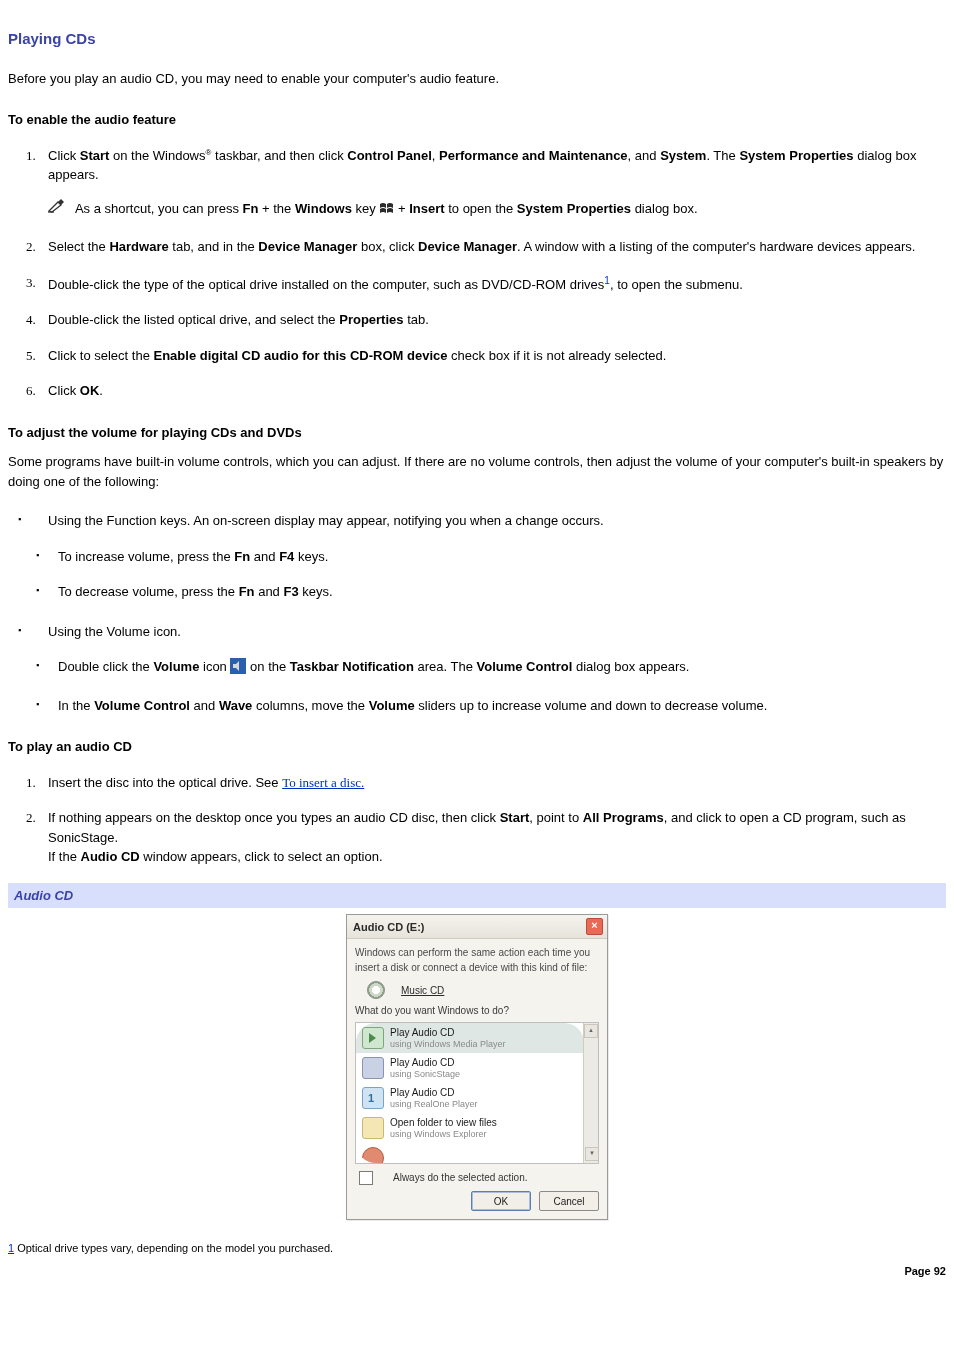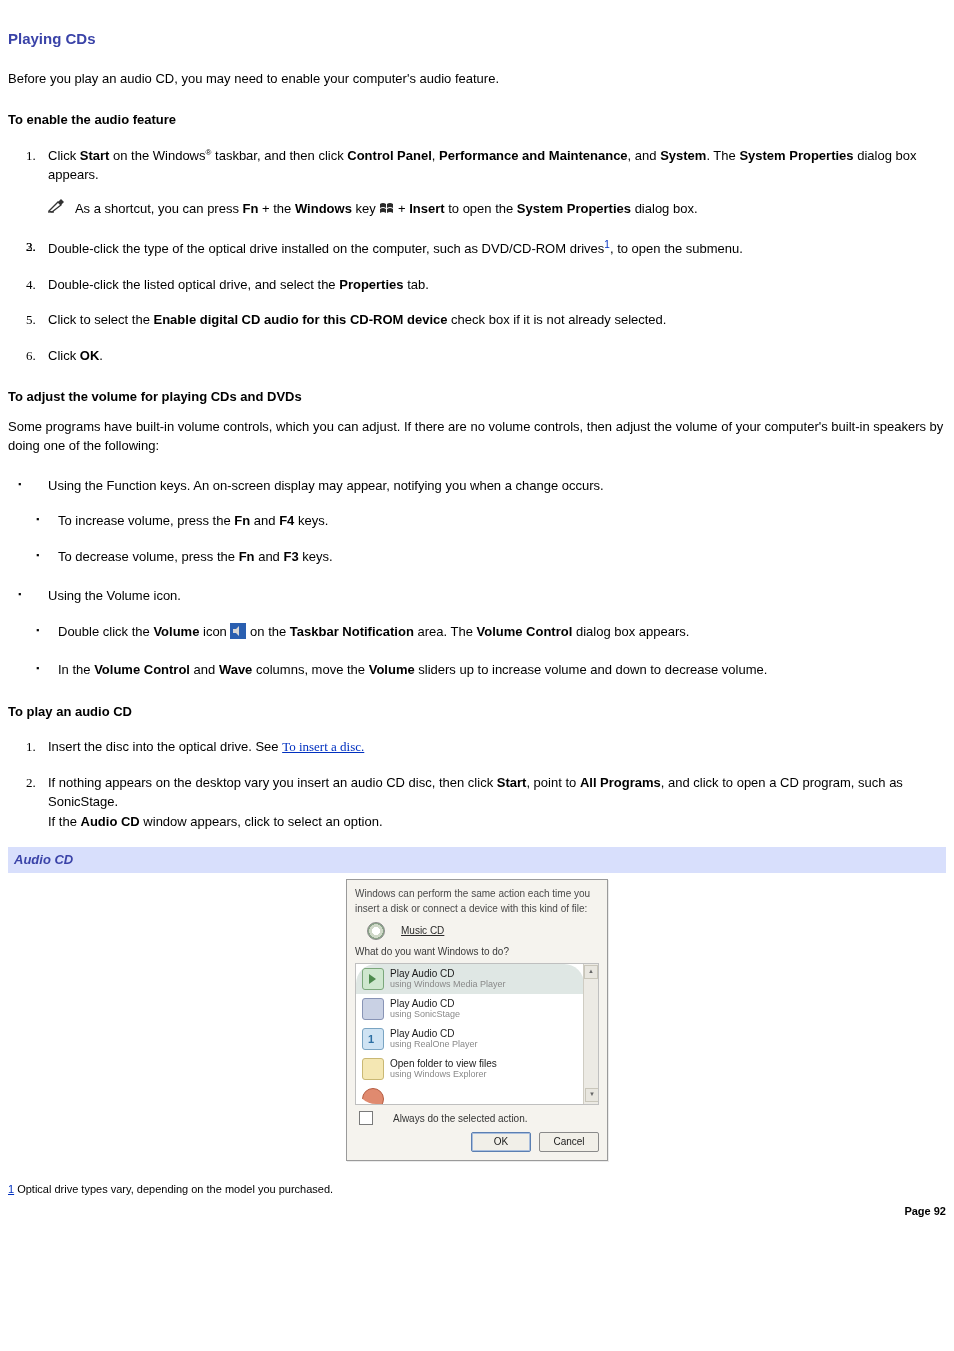--- a/index.html
+++ b/index.html
@@ -263,20 +263,23 @@
                 <path d="M8 2 Q11 0 14 2 L14 6 Q11 4 8 6 Z" fill="#2b2b2b"></path>
                 <path d="M1 7 Q4 5 7 7 L7 11 Q4 9 1 11 Z" fill="#2b2b2b"></path>
                 <path d="M8 7 Q11 5 14 7 L14 11 Q11 9 8 11 Z" fill="#2b2b2b"></path>
               </g>
             </svg></span><span> + </span><b>Insert</b><span> to open the </span><b>System Properties</b><span> dialog box.</span>
       </div>
     </li>
 
     <li>
       <span class="num">2.</span>
+      <span>
+        <span>Select the </span><b>Hardware</b><span> tab, and in the </span><b>Device Manager</b><span> box, click </span><b>Device Manager</b><span>. A window with a listing of the computer's hardware devices appears.</span>
+      </span>
     </li>
 
     <li>
       <span class="num">3.</span>
       <span>
         <span>Double-click the type of the optical drive installed on the computer, such as DVD/CD-ROM drives</span><sup class="fn">1</sup><span>, to open the submenu.</span>
       </span>
     </li>
 
     <li>
@@ -335,30 +338,34 @@
   <ol class="roman">
     <li>
       <span class="num">1.</span>
       <span>
         <span>Insert the disc into the optical drive. See </span><a class="link" href="#">To insert a disc.</a>
       </span>
     </li>
     <li>
       <span class="num">2.</span>
       <span>
-        <span>If nothing appears on the desktop vary you insert an audio CD disc, then click </span><b>Start</b><span>, point to </span><b>All Programs</b><span>, and click to open a CD program, such as SonicStage.</span><br>
+        <span>If nothing appears on the desktop once you types an audio CD disc, then click </span><b>Start</b><span>, point to </span><b>All Programs</b><span>, and click to open a CD program, such as SonicStage.</span><br>
         <span>If the </span><b>Audio CD</b><span> window appears, click to select an option.</span>
       </span>
     </li>
   </ol>
 
   <div class="caption-bar">Audio CD</div>
 
   <div class="dialog-wrap">
     <div class="dlg">
+      <div class="dlg-title">
+        <span>Audio CD (E:)</span>
+        <div class="dlg-x">×</div>
+      </div>
       <div class="dlg-body">
         <div class="dlg-text">Windows can perform the same action each time you insert a disk or connect a device with this kind of file:</div>
         <div class="dlg-media">
           <div class="ico-cd"></div>
           <span>Music CD</span>
         </div>
         <div class="dlg-q">What do you want Windows to do?</div>
 
         <div class="dlg-list">
           <div class="inner">

